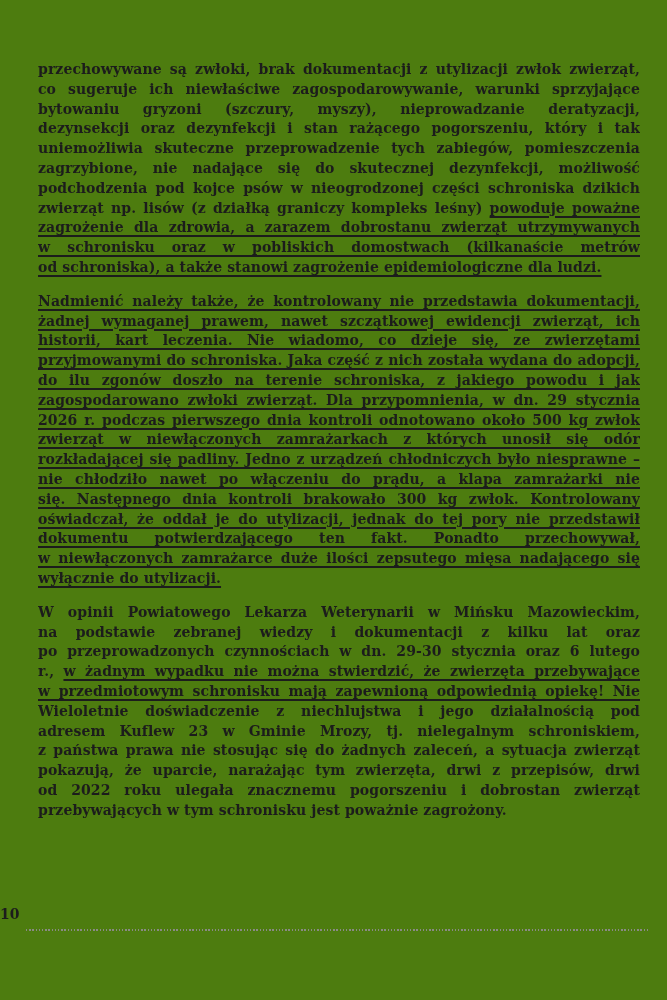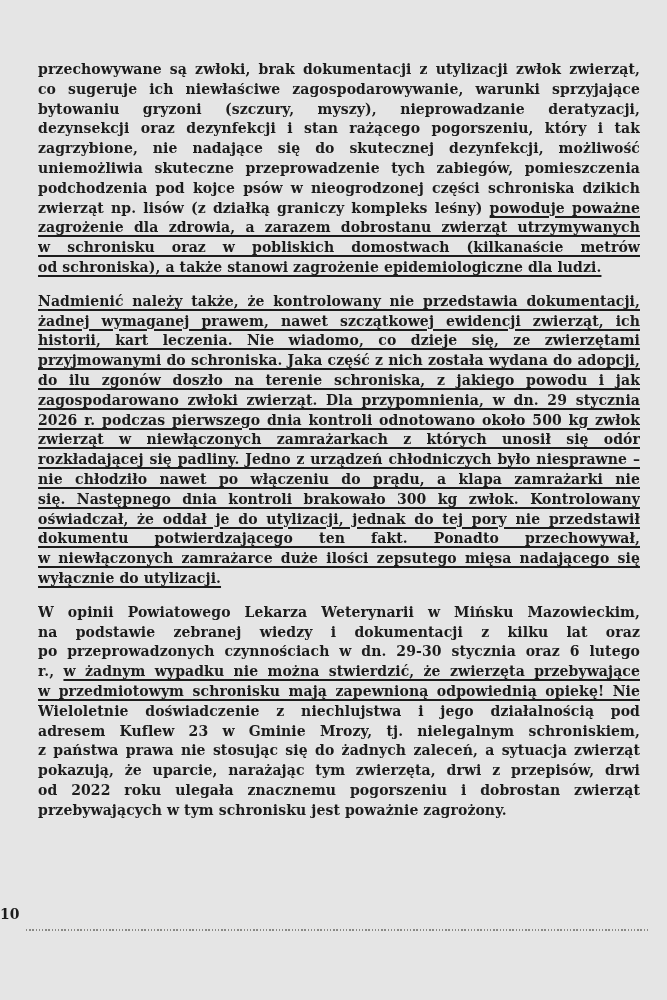--- a/index.html
+++ b/index.html
@@ -4,21 +4,21 @@
 <style>
   html, body {
     margin: 0;
     padding: 0;
     background: #ffffff;
   }
   .page {
     position: relative;
     width: 667px;
     height: 1000px;
-    background: #e5e5e5;
+    background: #4d7c0f;
     overflow: hidden;
     font-family: "DejaVu Serif", "Liberation Serif", serif;
     font-weight: 700;
     color: #1c1c1c;
   }
   .content {
     position: absolute;
     left: 38px;
     top: 60px;
     width: 602px;
@@ -70,22 +70,22 @@
 <body>
 
 <div class="page">
   <div class="content">
 
   <div class="para">
         <div class="line"><span>przechowywane są zwłoki, brak dokumentacji z utylizacji zwłok zwierząt,</span></div>
         <div class="line"><span>co sugeruje ich niewłaściwe zagospodarowywanie, warunki sprzyjające</span></div>
         <div class="line"><span>bytowaniu gryzoni (szczury, myszy), nieprowadzanie deratyzacji,</span></div>
         <div class="line"><span>dezynsekcji oraz dezynfekcji i stan rażącego pogorszeniu, który i tak</span></div>
+        <div class="line"><span>uniemożliwia skuteczne przeprowadzenie tych zabiegów, pomieszczenia</span></div>
         <div class="line"><span>zagrzybione, nie nadające się do skutecznej dezynfekcji, możliwość</span></div>
-        <div class="line"><span>uniemożliwia skuteczne przeprowadzenie tych zabiegów, pomieszczenia</span></div>
         <div class="line"><span>podchodzenia pod kojce psów w nieogrodzonej części schroniska dzikich</span></div>
         <div class="line"><span>zwierząt np. lisów (z działką graniczy kompleks leśny) </span><span class="u">powoduje poważne</span></div>
         <div class="line"><span class="u">zagrożenie dla zdrowia, a zarazem dobrostanu zwierząt utrzymywanych</span></div>
         <div class="line"><span class="u">w schronisku oraz w pobliskich domostwach (kilkanaście metrów</span></div>
         <div class="line last"><span class="u">od schroniska), a także stanowi zagrożenie epidemiologiczne dla ludzi.</span></div>
       </div>
       <div class="para">
         <div class="line"><span class="u">Nadmienić należy także, że kontrolowany nie przedstawia dokumentacji,</span></div>
         <div class="line"><span class="u">żadnej wymaganej prawem, nawet szczątkowej ewidencji zwierząt, ich</span></div>
         <div class="line"><span class="u">historii, kart leczenia. Nie wiadomo, co dzieje się, ze zwierzętami</span></div>

